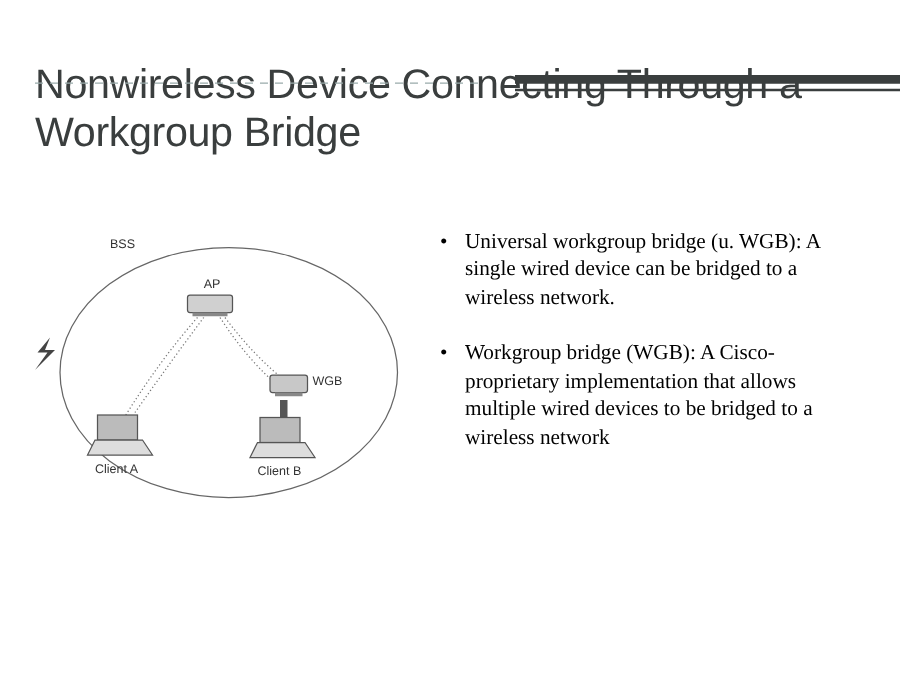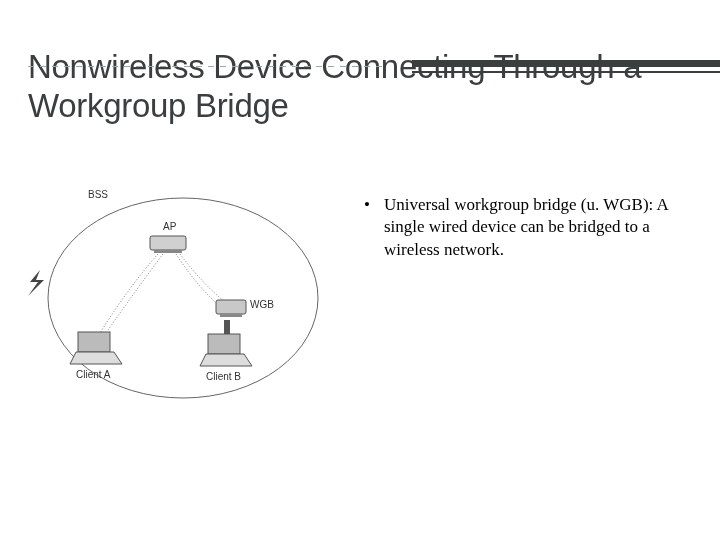--- a/index.html
+++ b/index.html
@@ -83,21 +83,21 @@
     padding-right: 6px;
     font-size: 17px;
     line-height: 1.32;
     color: #000;
     font-family: Georgia, 'Times New Roman', serif;
   }
   .intro { margin: 0 0 22px 0; }
   ul.bullets {
     list-style: none;
     padding: 0;
-    margin: 16px;
+    margin: 4px;
   }
   ul.bullets li {
     position: relative;
     padding-left: 20px;
     margin-bottom: 22px;
   }
   ul.bullets li::before {
     content: "•";
     position: absolute;
     left: 0;
@@ -160,18 +160,19 @@
           <text x="178" y="202" font-family="Arial, sans-serif" font-size="10" fill="#333">Client B</text>
         </g>
 
         <path d="M12 92 L2 104 L10 104 L0 118 L16 102 L8 102 Z" fill="#444"></path>
       </svg>
     </div>
 
     <div class="text-col">
       <ul class="bullets">
         <li><span>Universal workgroup bridge (u. WGB): A single wired device can be bridged to a wireless network.</span></li>
+        <li><span>Workgroup bridge (WGB): A Cisco-proprietary implementation that allows multiple wired devices to be bridged to a wireless network</span></li>
       </ul>
     </div>
 
   </div>
 
 </div>
 
 </body></html>

